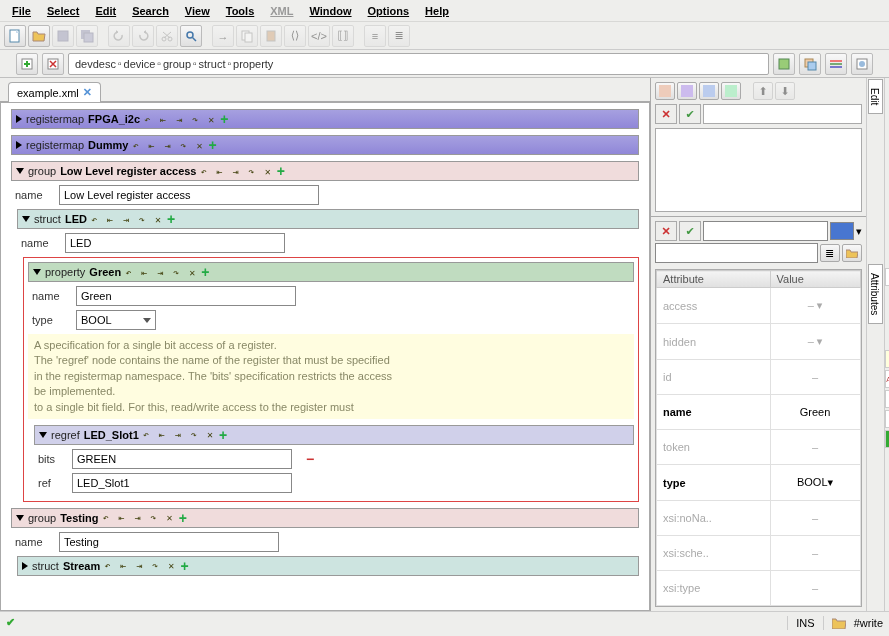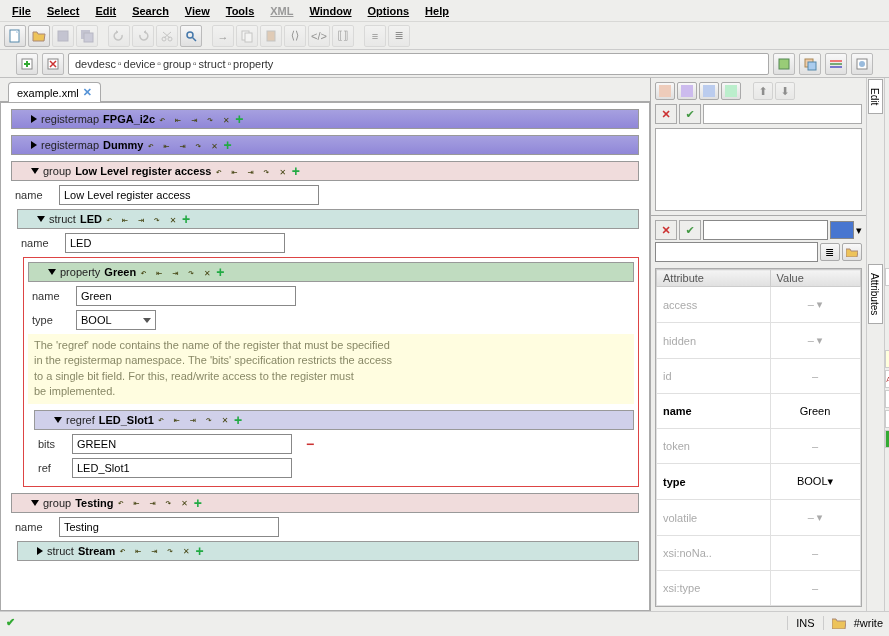--- a/index.html
+++ b/index.html
@@ -23,21 +23,21 @@
 .main-row { display: flex; height: 533px; }
 
 .tab-area { flex: 1; display: flex; flex-direction: column; background: #eeeeec; border-right: 1px solid #aaa; }
 .tabs { display: flex; align-items: flex-end; height: 24px; background: #eeeeec; padding: 2px 8px 0; border-bottom: 1px solid #aaa; }
 .tab { background: #fff; border: 1px solid #aaa; border-bottom: none; border-radius: 4px 4px 0 0; padding: 3px 8px; display: flex; align-items: center; gap: 4px; position: relative; top: 1px; }
 .tab-close { color: #5593d7; font-weight: bold; cursor: pointer; }
 
 .editor { flex: 1; overflow-y: auto; background: #fff; border: 1px solid #aaa; margin: 0; padding: 6px 10px; position: relative; }
 
 .node { margin-bottom: 6px; }
-.node-header { display: flex; align-items: center; height: 20px; padding: 0 19px; border: 1px solid #999; gap: 4px; }
+.node-header { display: flex; align-items: center; height: 20px; padding: 0 4px; border: 1px solid #999; gap: 4px; }
 .node-header.purple { background: linear-gradient(#a6a0e0,#9087d8); color: #000; }
 .node-header.pink { background: #f0dcdc; color: #333; }
 .node-header.cyan { background: #cde4e0; color: #333; }
 .node-header.green { background: #c0dcc0; color: #333; }
 .node-header.lav { background: #d0d0ea; color: #333; }
 .node-tri { width: 0; height: 0; display: inline-block; }
 .node-tri.right { border-top: 4px solid transparent; border-bottom: 4px solid transparent; border-left: 6px solid #000; }
 .node-tri.down { border-left: 4px solid transparent; border-right: 4px solid transparent; border-top: 6px solid #000; }
 .node-type { color: #222; }
 .node-name { font-weight: bold; color: #000; }
@@ -298,24 +298,25 @@
             <input class="field-input" value="Green" style="">
           </div>
           <div class="field-row">
             <span class="field-label">type</span>
             <div class="field-select">
                   <span>BOOL</span>
                 </div>
           </div>
 
           <div class="hint">
+            <div>A specification for a single bit access of a register.</div>
             <div>The 'regref' node contains the name of the register that must be specified</div>
             <div>in the registermap namespace. The 'bits' specification restricts the access</div>
+            <div>be implemented.</div>
             <div>to a single bit field. For this, read/write access to the register must</div>
-            <div>be implemented.</div>
           </div>
 
           <div class="nested" style="margin-top:6px">
             <div class="node-header lav">
               <span class="node-tri down"></span>
               <span class="node-type">regref</span>
               <span class="node-name">LED_Slot1</span>
               <span class="node-acts">↶ ⇤ ⇥ ↷ ✕</span>
               <span class="node-plus">+</span>
             </div>
@@ -442,25 +443,25 @@
                 </tr>
                 <tr class="faded">
                   <td>token</td>
                   <td class="center">–</td>
                 </tr>
                 <tr class="strong">
                   <td>type</td>
                   <td class="center">BOOL▾</td>
                 </tr>
                 <tr class="faded">
-                  <td>volatile</td>
-                  <td class="center">– ▾</td>
-                </tr>
-                <tr class="faded">
                   <td>xsi:noNa..</td>
+                  <td class="center">–</td>
+                </tr>
+                <tr class="faded">
+                  <td>xsi:sche..</td>
                   <td class="center">–</td>
                 </tr>
                 <tr class="faded">
                   <td>xsi:type</td>
                   <td class="center">–</td>
                 </tr>
               </tbody>
         </table>
       </div>
     </div>

